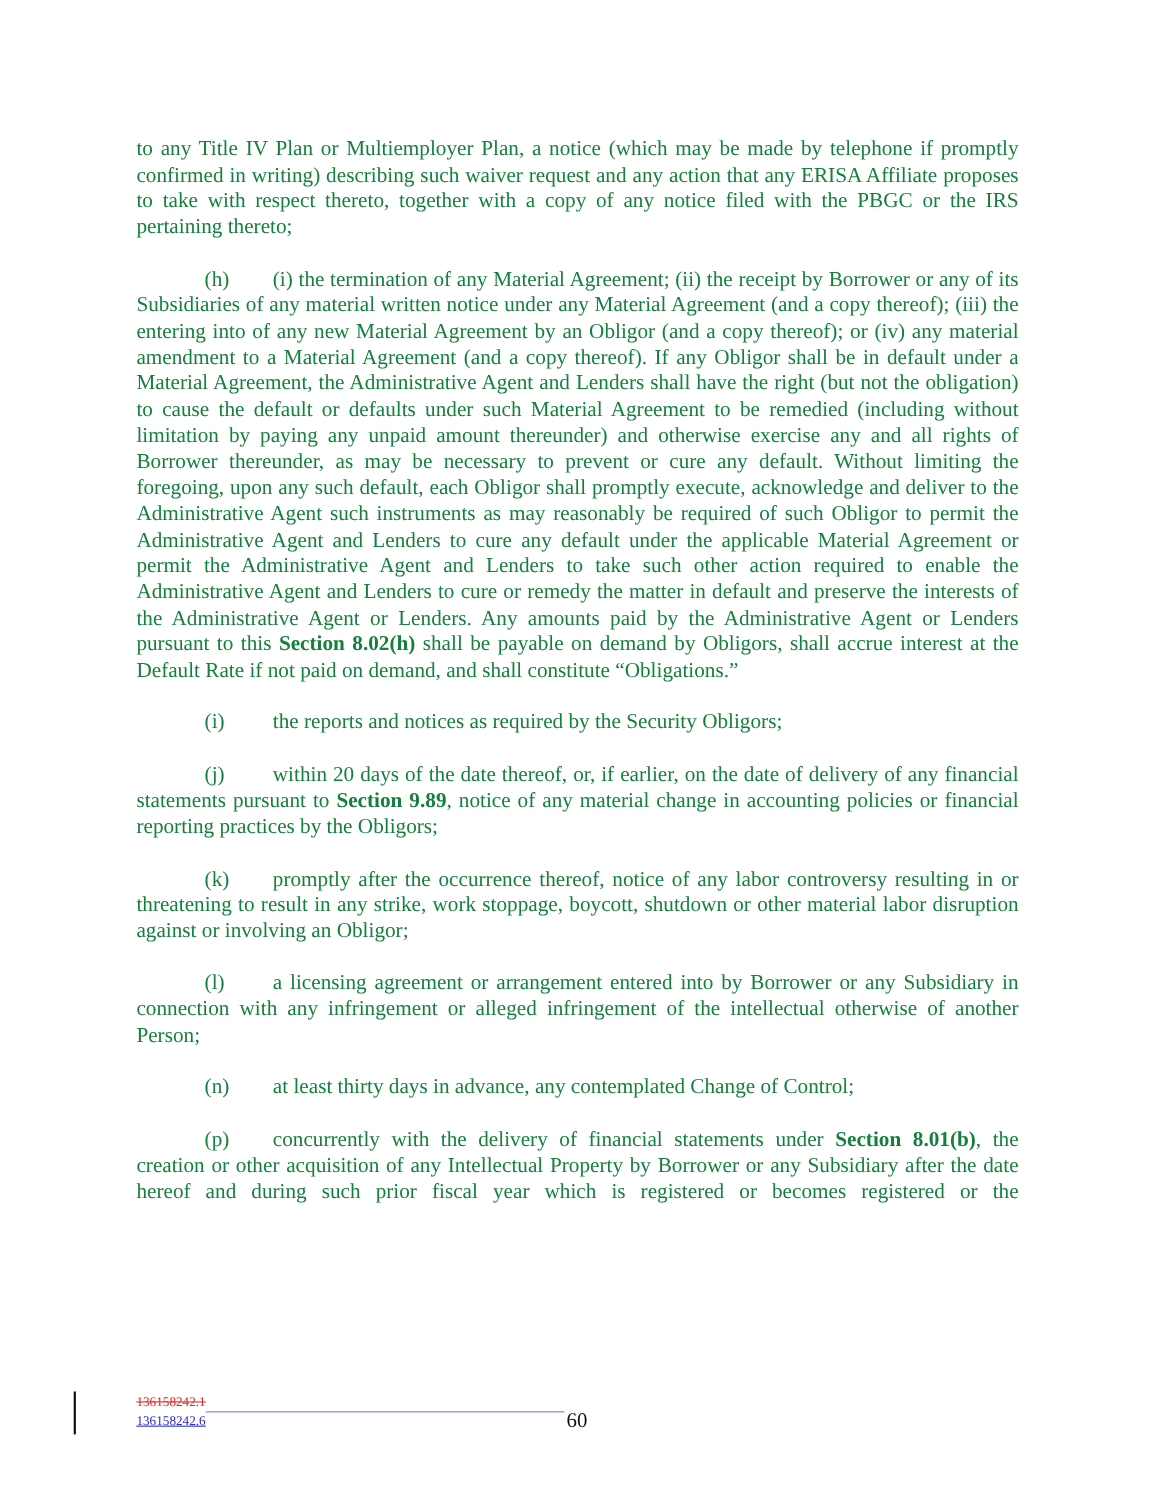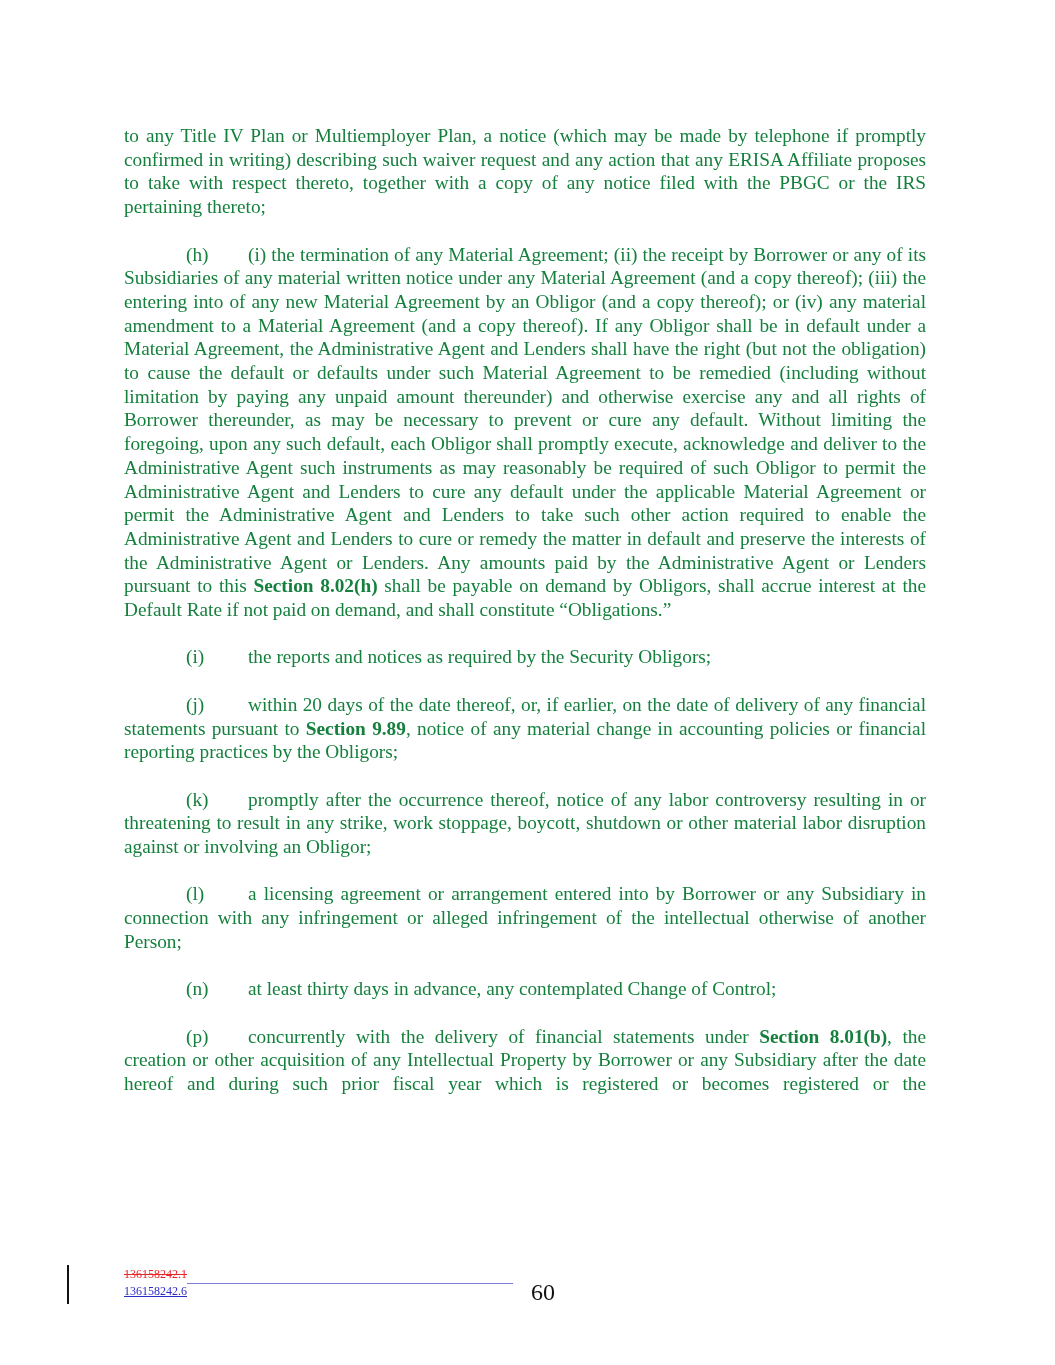--- a/index.html
+++ b/index.html
@@ -15,21 +15,21 @@
   .label { display: inline-block; width: 62px; }
   b { font-weight: bold; }
   .footer {
     position: absolute; left: 124px; top: 1266px; width: 420px;
     font-family: "Liberation Serif", "DejaVu Serif", serif;
   }
   .old-id { color: #e8262a; text-decoration: line-through; font-size: 12px; line-height: 16px; display:block; }
   .new-row { display: flex; align-items: flex-start; }
   .new-id { color: #2b2bc7; text-decoration: underline; font-size: 12px; line-height: 18px; }
   .new-line { flex: 0 0 326px; border-bottom: 1px solid #7b7bd9; margin-bottom: 3px; height: 1px; }
-  .page-num { font-size: 24px; color: #111; margin-left: 18px; line-height: 20px; }
+  .page-num { font-size: 19px; color: #111; margin-left: 2px; line-height: 20px; }
   .change-bar { position: absolute; left: 67px; top: 1265px; width: 2px; height: 39px; background: #111; }
 </style>
 </head>
 <body>
 
 <div class="page">
   <p class="para first">to any Title IV Plan or Multiemployer Plan, a notice (which may be made by telephone if promptly confirmed in writing) describing such waiver request and any action that any ERISA Affiliate proposes to take with respect thereto, together with a copy of any notice filed with the PBGC or the IRS pertaining thereto;</p>
 
   <p class="para"><span class="indent"></span><span class="label">(h)</span><span>(i) the termination of any Material Agreement; (ii) the receipt by Borrower or any of its Subsidiaries of any material written notice under any Material Agreement (and a copy thereof); (iii) the entering into of any new Material Agreement by an Obligor (and a copy thereof); or (iv) any material amendment to a Material Agreement (and a copy thereof).  If any Obligor shall be in default under a Material Agreement, the Administrative Agent and Lenders shall have the right (but not the obligation) to cause the default or defaults under such Material Agreement to be remedied (including without limitation by paying any unpaid amount thereunder) and otherwise exercise any and all rights of Borrower thereunder, as may be necessary to prevent or cure any default.  Without limiting the foregoing, upon any such default, each Obligor shall promptly execute, acknowledge and deliver to the Administrative Agent such instruments as may reasonably be required of such Obligor to permit the Administrative Agent and Lenders to cure any default under the applicable Material Agreement or permit the Administrative Agent and Lenders to take such other action required to enable the Administrative Agent and Lenders to cure or remedy the matter in default and preserve the interests of the Administrative Agent or Lenders.  Any amounts paid by the Administrative Agent or Lenders pursuant to this </span><b>Section 8.02(h)</b><span> shall be payable on demand by Obligors, shall accrue interest at the Default Rate if not paid on demand, and shall constitute “Obligations.”</span></p>
 

